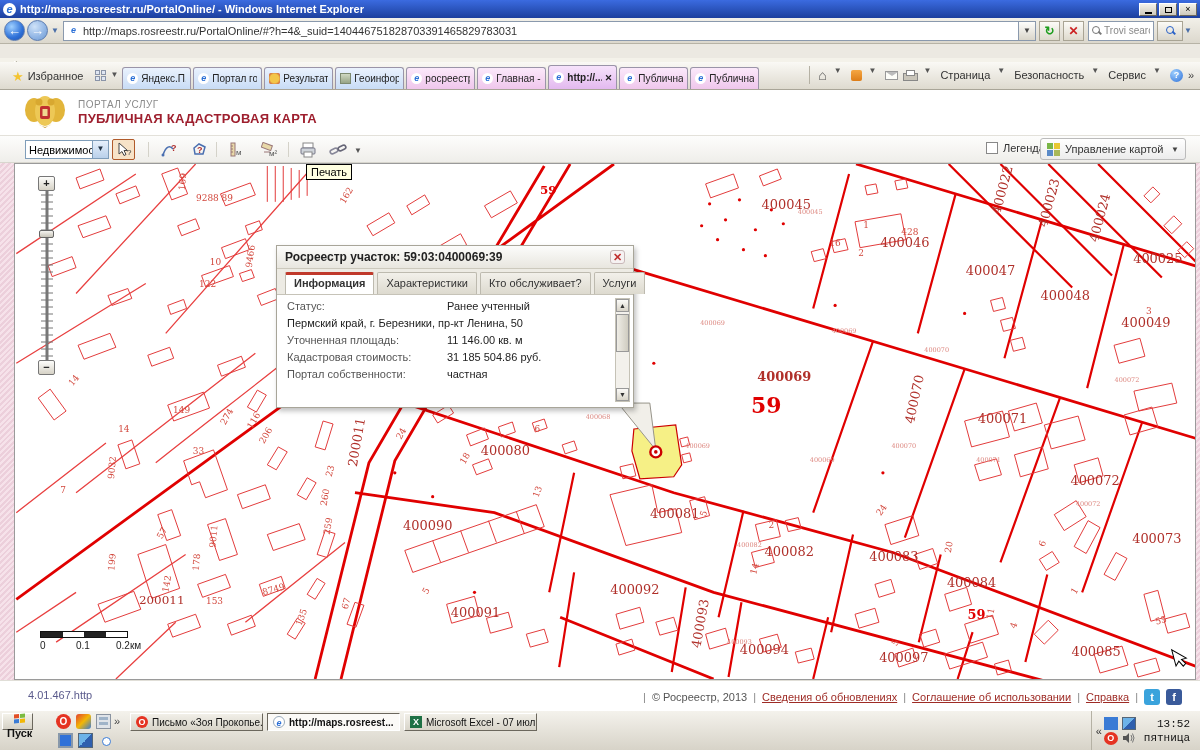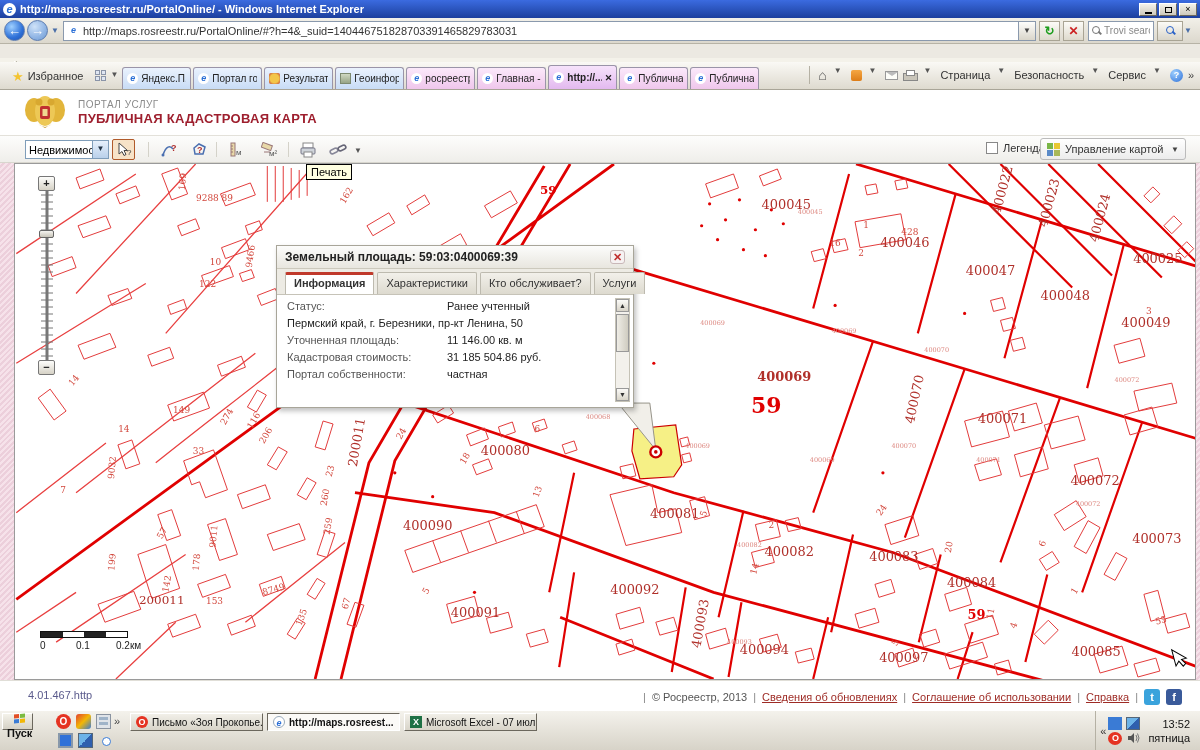--- a/index.html
+++ b/index.html
@@ -196,21 +196,21 @@
     font-size:10px;color:#111;overflow:hidden;white-space:nowrap;}
   .tkbtn.active{background:#fbfaf7;border:1px solid #6b675d;border-right-color:#fff;border-bottom-color:#fff;font-weight:bold;}
   .tkico{flex:0 0 12px;width:12px;height:12px;font-size:9px;line-height:12px;text-align:center;}
   .operam{border-radius:50%;background:#e53322;color:#fff;font-weight:bold;}
   .ieic{border-radius:50%;background:#fff;color:#2a6fd6;font-weight:bold;font-style:italic;border:1px solid #9ab;}
   .xlic{background:#1f7145;color:#fff;font-weight:bold;}
   .tray{position:absolute;right:2px;top:0;height:40px;display:flex;align-items:center;border-left:1px solid #b5b1a4;padding-left:4px;}
   .trchev{font-size:11px;color:#333;margin-right:2px;}
   .tricons{display:grid;grid-template-columns:16px 16px;grid-gap:2px;margin-right:6px;}
   .tricon{width:14px;height:13px;font-size:9px;line-height:13px;text-align:center;}
-  .clock{text-align:right;font-size:11px;color:#111;line-height:14px;padding-right:8px;}
+  .clock{text-align:right;font-size:11px;color:#111;line-height:14px;padding-right:8px;font-family:Liberation Mono, monospace;}
 </style>
 </head>
 <body>
 
 <div class="root">
 
   <div class="titlebar">
     <span class="ie-ico">e</span>
     <span class="wtitle">http://maps.rosreestr.ru/PortalOnline/ - Windows Internet Explorer</span>
     <span class="winbtns">
@@ -671,21 +671,21 @@
           <span style="left:0;">0</span>
           <span style="left:36px;">0.1</span>
           <span style="left:76px;">0.2км</span>
         </div>
       </div>
 
       <div class="tooltip">Печать</div>
 
       <div class="popup">
         <div class="p-title">
-          <span>Земельный площадь: 59:03:0400069:39</span>
+          <span>Росреестр участок: 59:03:0400069:39</span>
           <span class="p-close">✕</span>
         </div>
         <div class="p-tabs">
           <span class="p-tab active">Информация</span>
           <span class="p-tab">Характеристики</span>
           <span class="p-tab">Кто обслуживает?</span>
           <span class="p-tab">Услуги</span>
         </div>
         <div class="p-body">
           <div class="p-row">

